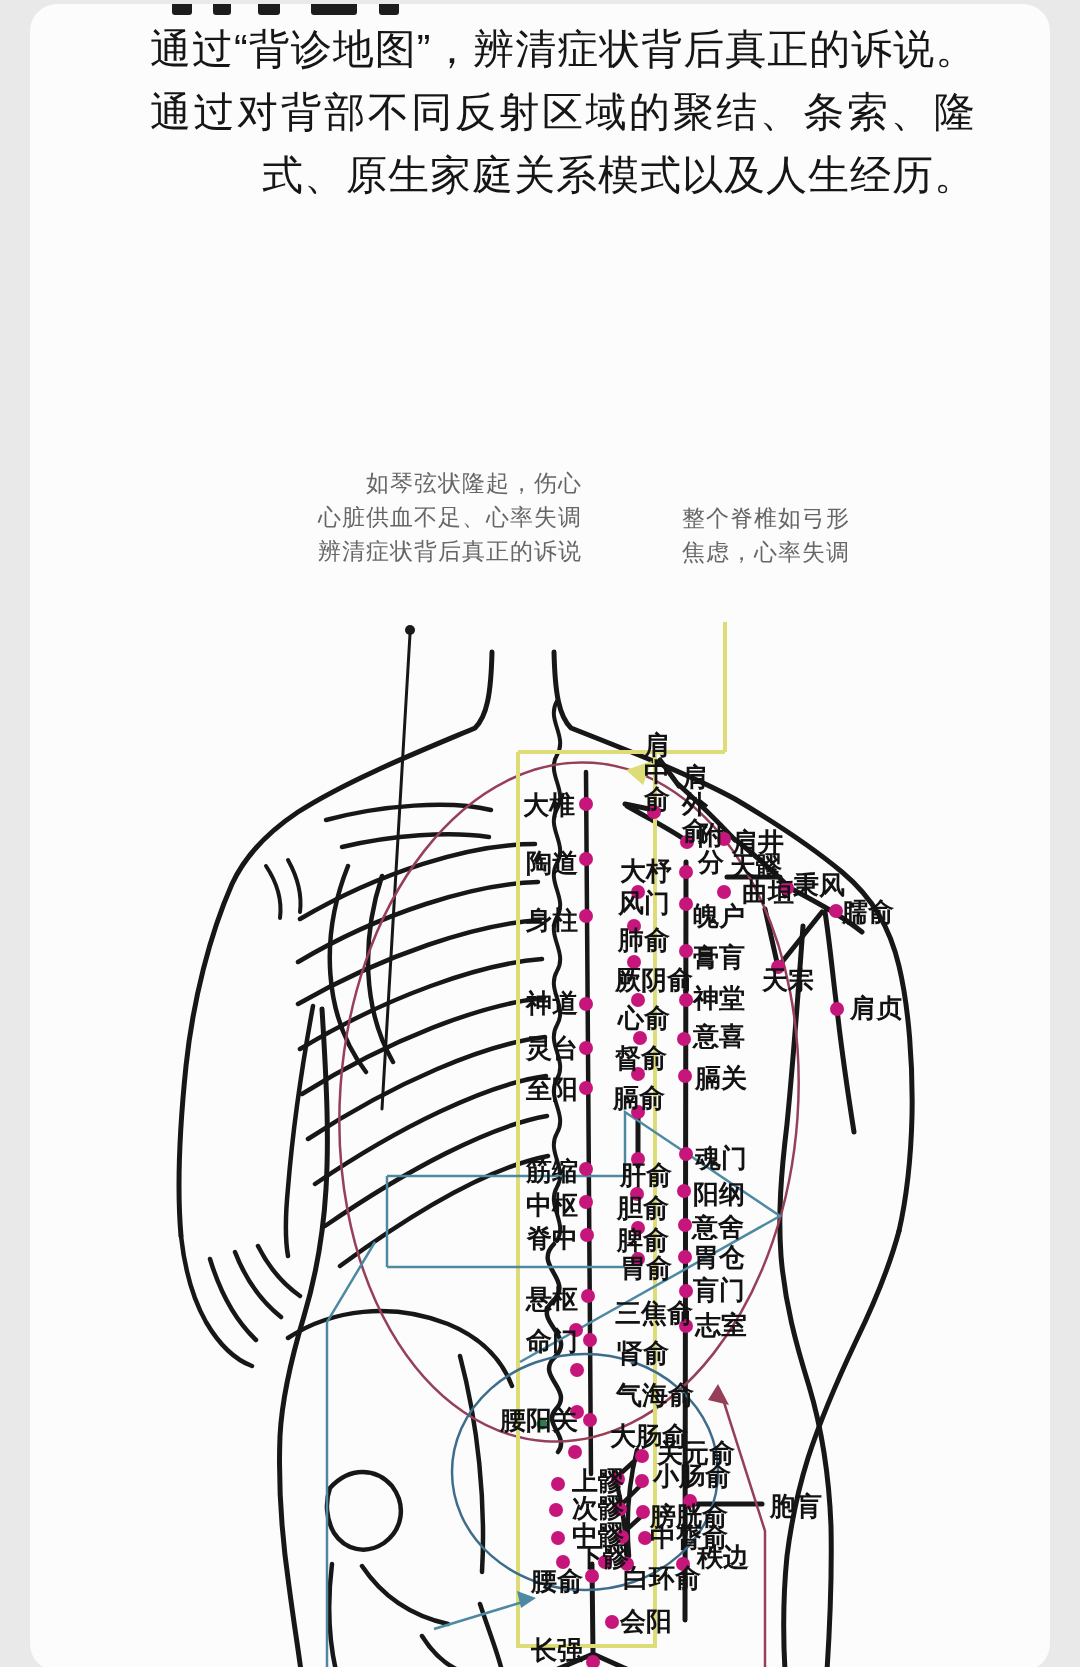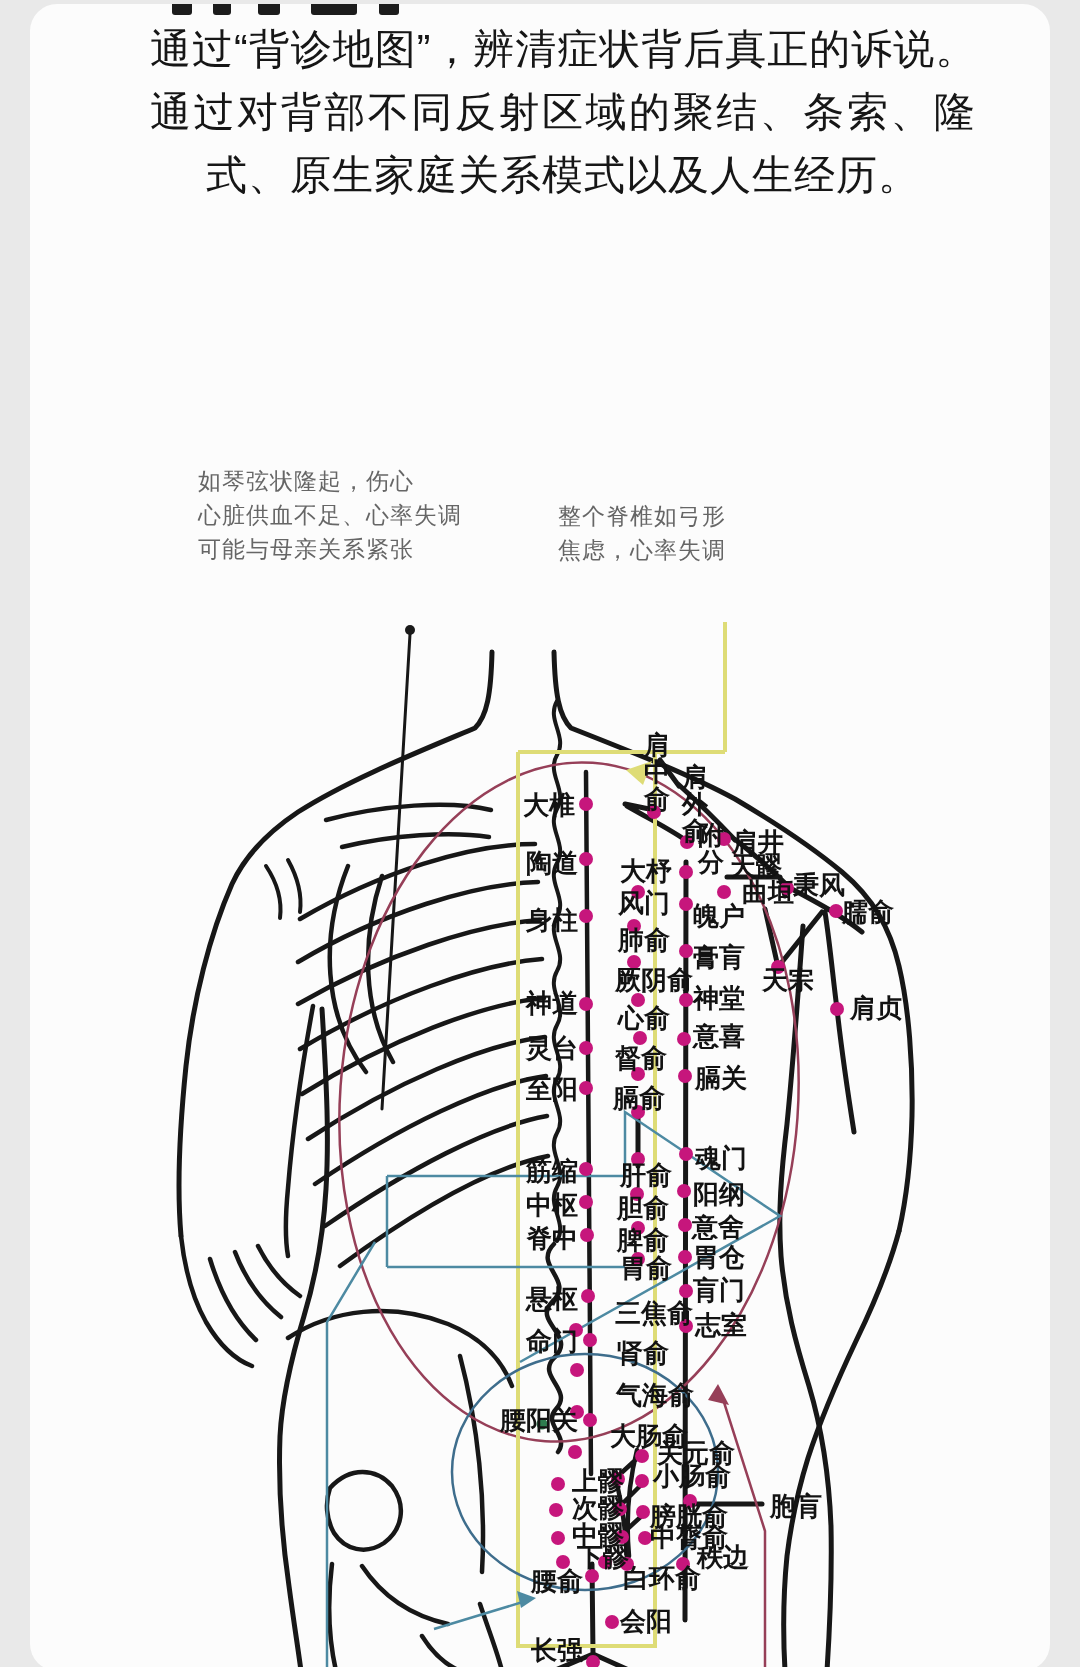--- a/index.html
+++ b/index.html
@@ -11,25 +11,25 @@
   }
   
   .frag{position:absolute;top:0;height:11px;background:#1c1c1c;border-radius:0 0 3px 3px;}
   
   .intro{
     position:absolute;left:120px;top:14px;width:826px;
     font-size:41px;line-height:63px;color:#161616;font-weight:500;
     letter-spacing:1px;
   }
   .intro .jline{text-align:justify;text-align-last:justify;white-space:nowrap;}
-  .intro .lastline{text-align:center;white-space:nowrap;font-family:Liberation Serif, serif;}
+  .intro .lastline{text-align:right;white-space:nowrap;font-family:Liberation Serif, serif;}
   
   .ann{
     position:absolute;color:#666;font-size:23px;line-height:34px;
-    text-align:left;font-weight:500;letter-spacing:1px;font-family:Liberation Mono, monospace;
+    text-align:right;font-weight:500;letter-spacing:1px;
   }
   .ann-left{left:168px;top:462px;width:384px;}
   .ann-right{left:528px;top:497px;width:292px;}
   svg#diagram{position:absolute;left:0;top:0;}
   .pt{font:700 26px "Liberation Sans","DejaVu Sans",sans-serif;fill:#121212;}
   .outline{stroke:#171717;fill:none;stroke-linecap:round;stroke-linejoin:round;}
 </style>
 </head>
 <body>
 
@@ -45,21 +45,21 @@
 
   <div class="intro" id="intro-box">
       <div class="jline">通过“背诊地图”，辨清症状背后真正的诉说。</div>
       <div class="jline">通过对背部不同反射区域的聚结、条索、隆</div>
       <div class="lastline">式、原生家庭关系模式以及人生经历。</div>
     </div>
 
   <div class="ann ann-left" id="ann-left">
       <div>如琴弦状隆起，伤心</div>
       <div>心脏供血不足、心率失调</div>
-      <div>可能与母亲关系紧张</div>
+      <div>辨清症状背后真正的诉说</div>
     </div>
   <div class="ann ann-right" id="ann-right">
       <div>整个脊椎如弓形</div>
       <div>焦虑，心率失调</div>
     </div>
 
   <svg id="diagram" width="1080" height="1667" viewBox="0 0 1080 1667">
 
     <g>
       <circle cx="380" cy="626" r="5" fill="#1a1a1a"></circle>

